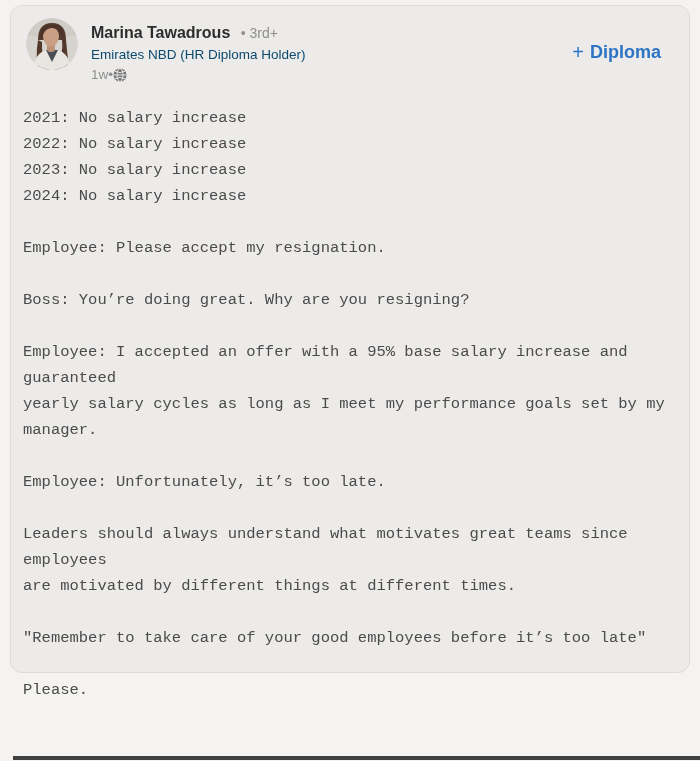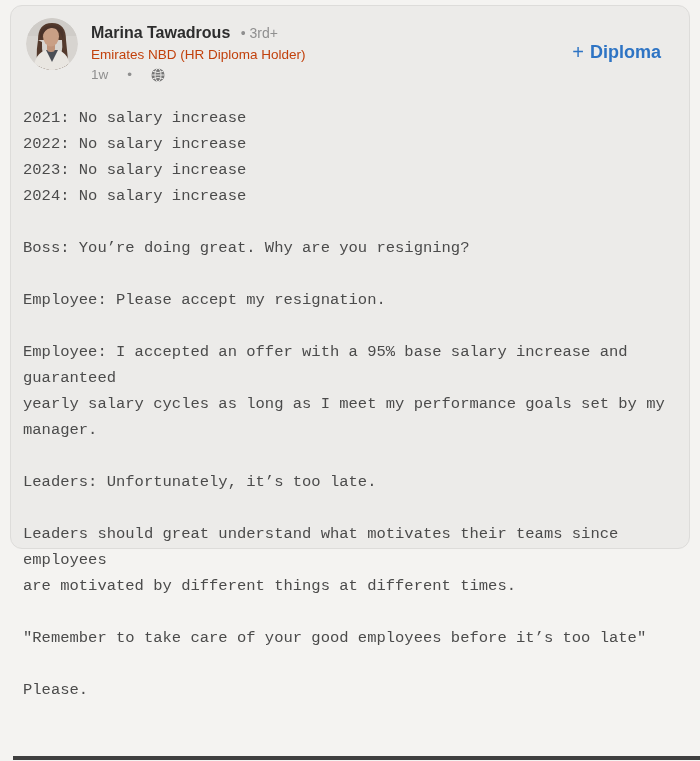--- a/index.html
+++ b/index.html
@@ -9,21 +9,21 @@
     height: 761px;
     overflow: hidden;
     background: #f4f3f1;
     font-family: "Liberation Sans", "DejaVu Sans", sans-serif;
   }
   .page { position: relative; width: 700px; height: 761px; }
 
   .card {
     position: absolute;
     left: 10px; top: 5px;
-    width: 680px; height: 544px;
+    width: 680px; height: 668px;
     box-sizing: border-box;
     background: #ecebe9;
     border: 1px solid #dddcda;
     border-radius: 12px;
   }
 
   
   .post-header {
     position: relative;
     display: flex;
@@ -47,28 +47,28 @@
     color: #2d2d2d;
     cursor: pointer;
   }
   .degree {
     font-size: 14px;
     color: #8f8f8f;
     margin-left: 6px;
   }
   .subtitle {
     font-size: 13.5px;
-    color: #c2410c;
+    color: #0c4a6e;
     line-height: 17px;
     margin-top: 2px;
   }
   .meta-line {
     display: flex;
     align-items: center;
-    gap: 19px;
+    gap: 0;
     font-size: 13.5px;
     color: #8f8f8f;
     line-height: 17px;
     margin-top: 3px;
   }
   .globe { display: inline-flex; align-items: center; }
 
   .follow {
     position: absolute;
     top: 35px; right: 28px;
@@ -164,26 +164,26 @@
         <span>Diploma</span>
       </button>
 
     </header>
 
     <div class="post-body" id="post-body">
         <p class="post-paragraph">2021: No salary increase
 2022: No salary increase
 2023: No salary increase
 2024: No salary increase</p>
+        <p class="post-paragraph">Employee: Please accept my resignation.</p>
         <p class="post-paragraph">Boss: You’re doing great. Why are you resigning?</p>
-        <p class="post-paragraph">Employee: Please accept my resignation.</p>
         <p class="post-paragraph">Employee: I accepted an offer with a 95% base salary increase and guaranteed
 yearly salary cycles as long as I meet my performance goals set by my manager.</p>
-        <p class="post-paragraph">Leaders: Unfortunately, it’s too late.</p>
-        <p class="post-paragraph">Leaders should great understand what motivates their teams since employees
+        <p class="post-paragraph">Employee: Unfortunately, it’s too late.</p>
+        <p class="post-paragraph">Leaders should always understand what motivates great teams since employees
 are motivated by different things at different times.</p>
         <p class="post-paragraph">"Remember to take care of your good employees before it’s too late"</p>
         <p class="post-paragraph">Please.</p>
       </div>
 
   </article>
 
   <div class="bottom-strip"></div>
 
 </div>

